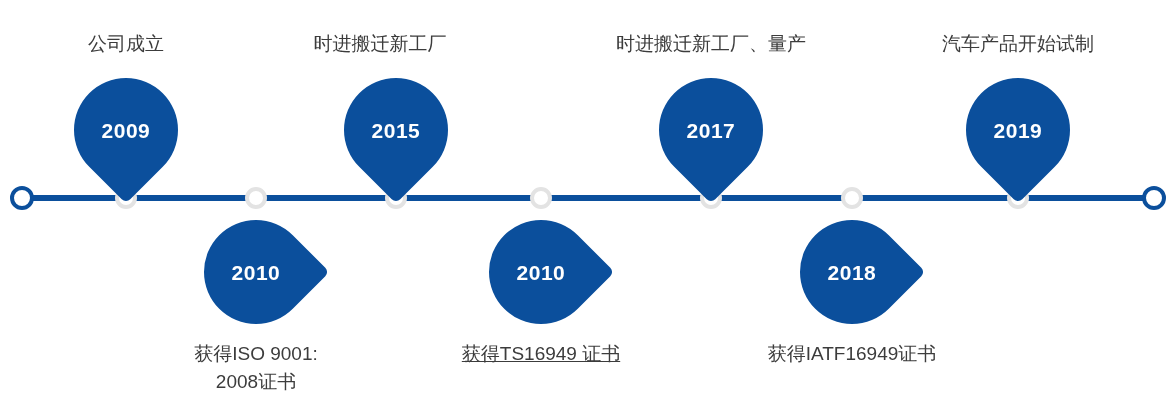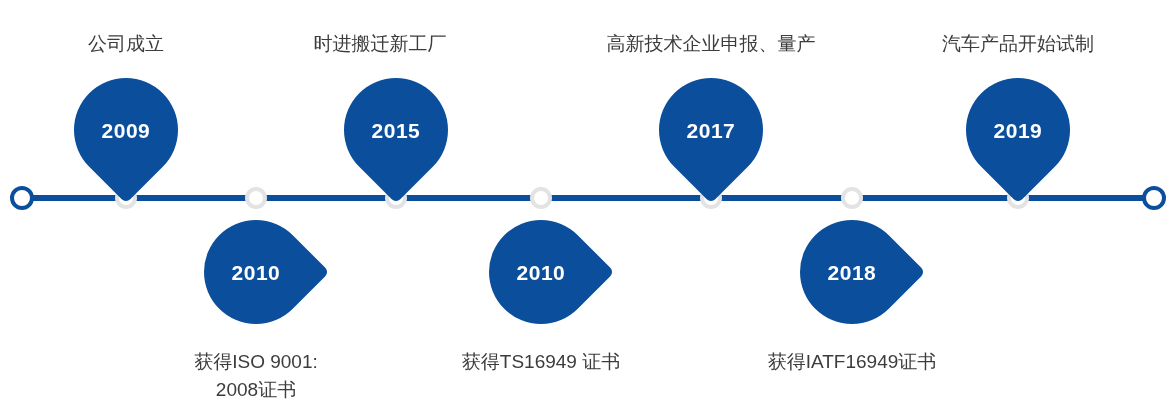--- a/index.html
+++ b/index.html
@@ -85,21 +85,21 @@
   .caption {
     position: absolute;
     color: #3c3c3c;
     font-size: 19px;
     line-height: 28px;
     text-align: center;
     white-space: pre-line;
     width: 300px;
   }
   .caption.top    { top: 30px; }
-  .caption.bottom { top: 348px; }
+  .caption.bottom { top: 340px; }
 </style>
 </head>
 <body>
 
 <div id="timeline-root">
 
   <div class="axis-line"></div>
   <div class="axis-cap left"></div>
   <div class="axis-cap right"></div>
 
@@ -122,25 +122,25 @@
       </div>
       <div class="caption bottom" style="left: 106px;">获得ISO 9001:
 2008证书</div>
       <div class="pin down" style="left: 344px; top: 78px;">
         <span class="year">2015</span>
       </div>
       <div class="caption top" style="left: 230px;">时进搬迁新工厂</div>
       <div class="pin up" style="left: 489px; top: 220px;">
         <span class="year">2010</span>
       </div>
-      <div class="caption bottom" style="left: 391px;">获得TS16949 证书</div>
+      <div class="caption bottom" style="left: 391px; text-decoration: underline;">获得TS16949 证书</div>
       <div class="pin down" style="left: 659px; top: 78px;">
         <span class="year">2017</span>
       </div>
-      <div class="caption top" style="left: 561px;">高新技术企业申报、量产</div>
+      <div class="caption top" style="left: 561px;">时进搬迁新工厂、量产</div>
       <div class="pin up" style="left: 800px; top: 220px;">
         <span class="year">2018</span>
       </div>
       <div class="caption bottom" style="left: 702px;">获得IATF16949证书</div>
       <div class="pin down" style="left: 966px; top: 78px;">
         <span class="year">2019</span>
       </div>
       <div class="caption top" style="left: 868px;">汽车产品开始试制</div>
     </div>
 

